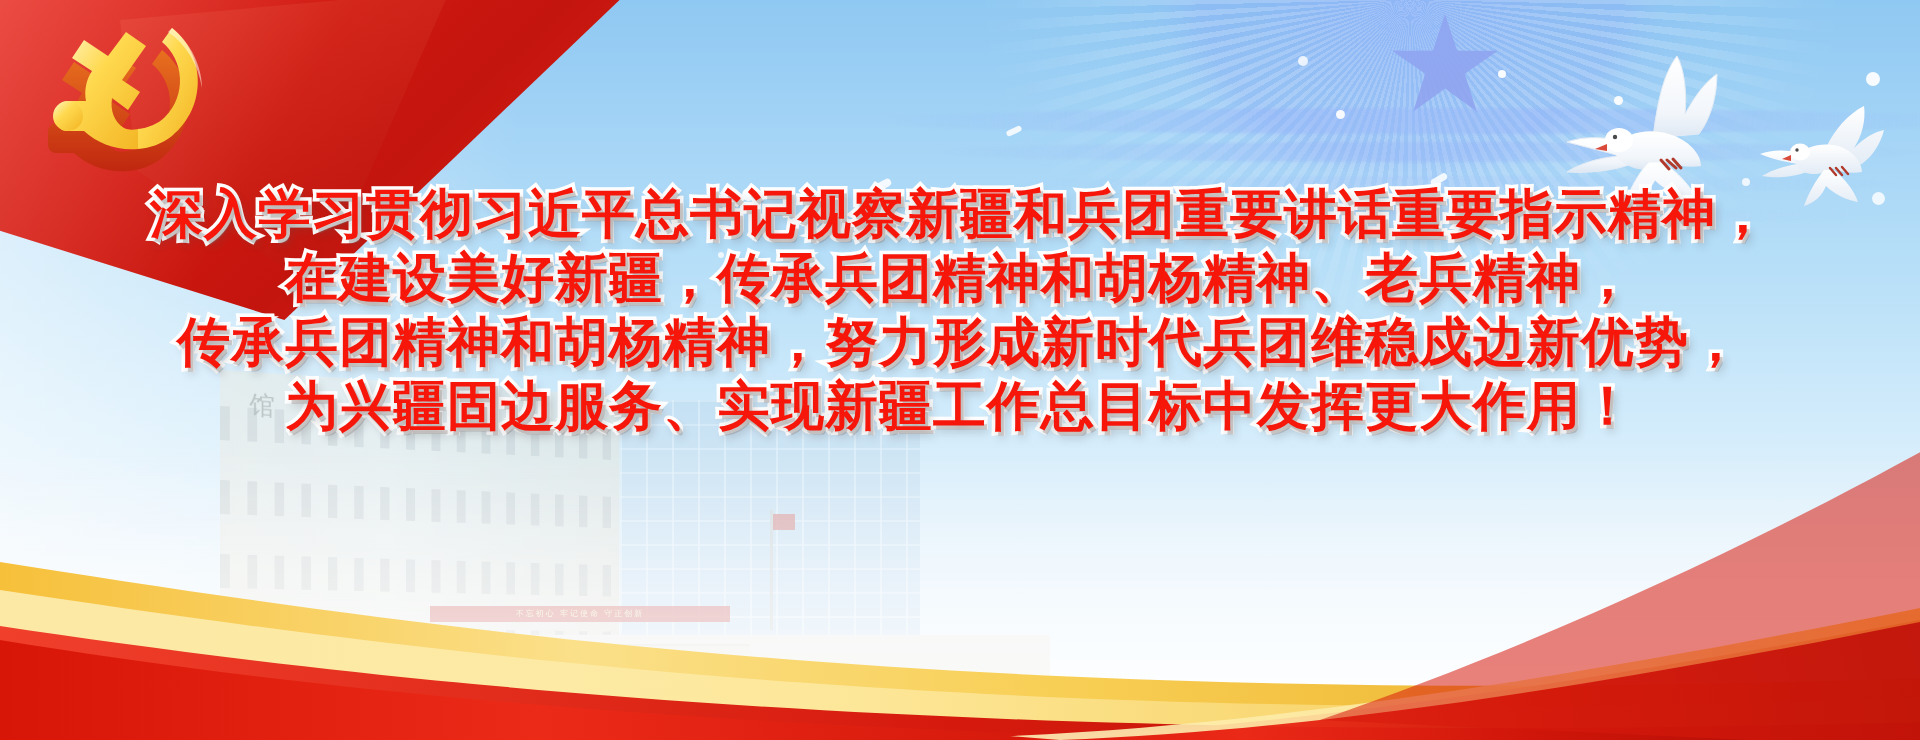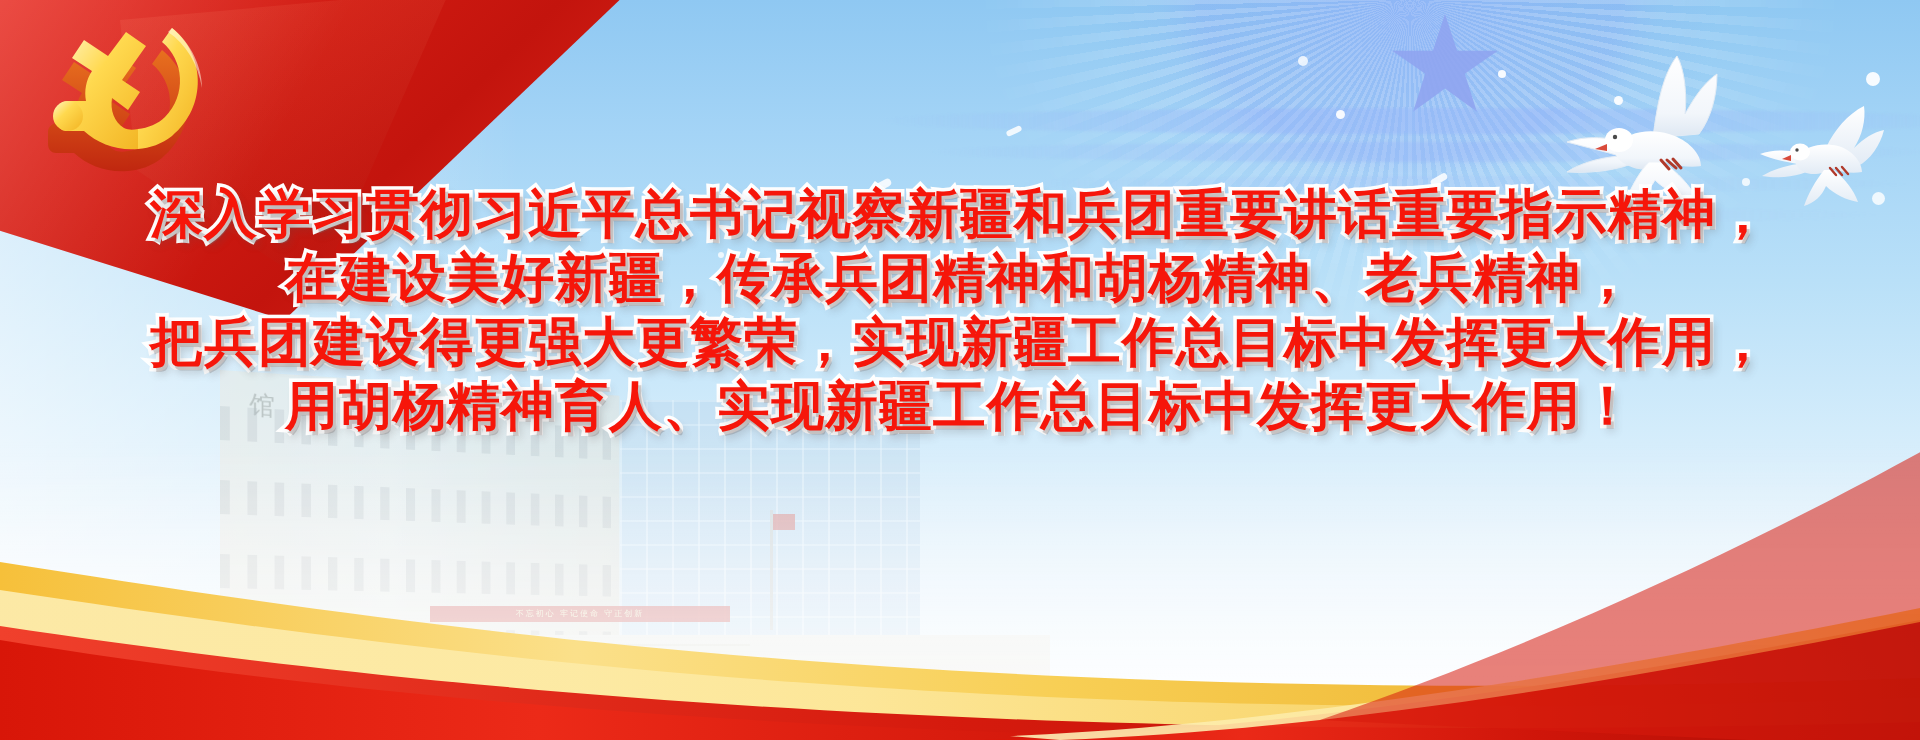--- a/index.html
+++ b/index.html
@@ -330,22 +330,22 @@
     <path d="M116 139 C96 141 76 134 62 121 L44 121 C40 121 36 118 36 112 L36 100 C36 95 40 91 46 91 L64 91 C62 81 64 70 70 61 L50 48 L62 30 L86 46 L104 22 L124 36 L100 70 L118 82 L106 100 L90 88 C88 100 92 112 102 118 C106 120 111 120 116 119 Z" fill="url(#gold)"></path>
 
     <circle cx="46" cy="106" r="15" fill="url(#gold)"></circle>
 
     <path d="M150 18 C170 34 180 58 180 78 C176 54 164 34 146 22 Z" fill="#fffbe6" opacity=".55"></path>
   </svg>
 
   <div class="headline">
     <div class="hl-line">深入学习贯彻习近平总书记视察新疆和兵团重要讲话重要指示精神，</div>
     <div class="hl-line">在建设美好新疆，传承兵团精神和胡杨精神、老兵精神，</div>
-    <div class="hl-line">把兵团建设得更强大更繁荣，实现新疆工作总目标中发挥更大作用，</div>
-    <div class="hl-line">用胡杨精神育人、实现新疆工作总目标中发挥更大作用！</div>
+    <div class="hl-line">传承兵团精神和胡杨精神，努力形成新时代兵团维稳戍边新优势，</div>
+    <div class="hl-line">为兴疆固边服务、实现新疆工作总目标中发挥更大作用！</div>
   </div>
 
   <div class="ribbon-wrap">
     <svg width="1920" height="300" viewBox="0 0 1920 300" preserveAspectRatio="none">
       <defs>
         <linearGradient id="goldrib" x1="0" y1="0" x2="1" y2="0">
           <stop offset="0%" stop-color="#f6c03a"></stop>
           <stop offset="30%" stop-color="#fbe08a"></stop>
           <stop offset="55%" stop-color="#f8cf55"></stop>
           <stop offset="100%" stop-color="#e8a61c"></stop>

